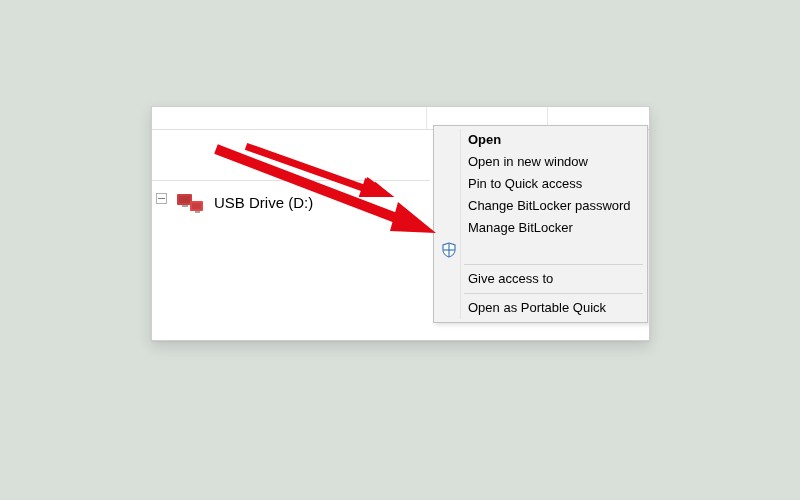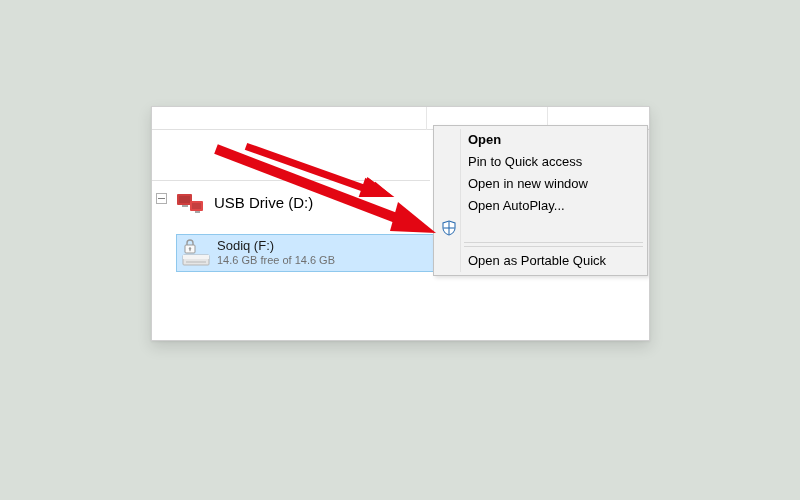--- a/index.html
+++ b/index.html
@@ -116,62 +116,48 @@
         <rect x="3" y="5" width="11" height="7" fill="#b73838"></rect>
         <rect x="6" y="14" width="6" height="2" fill="#a5a5a5"></rect>
         <rect x="14" y="10" width="13" height="10" rx="1" fill="#e14848"></rect>
         <rect x="16" y="12" width="9" height="6" fill="#c53f3f"></rect>
         <rect x="19" y="20" width="5" height="2" fill="#a5a5a5"></rect>
       </svg>
     </span>
     <span class="label">USB Drive (D:)</span>
   </div>
 
-  <div class="drive-f">
-    <span class="icons">
-      <svg width="32" height="30" viewBox="0 0 32 30">
-        <rect x="2" y="16" width="26" height="10" rx="1" fill="#e6e6e6" stroke="#b5b5b5"></rect>
-        <rect x="2" y="16" width="26" height="4" fill="#f4f4f4"></rect>
-        <rect x="5" y="22" width="20" height="2" fill="#cfcfcf"></rect>
-
-        <rect x="4" y="6" width="10" height="8" rx="1" fill="#fafafa" stroke="#999"></rect>
-        <path d="M6 6 v-2 a3 3 0 0 1 6 0 v2" fill="none" stroke="#999" stroke-width="1.4"></path>
-        <circle cx="9" cy="9.5" r="1.2" fill="#9a9a9a"></circle>
-        <rect x="8.4" y="10" width="1.2" height="2.2" fill="#9a9a9a"></rect>
-      </svg>
-    </span>
-    <span class="label">Sodiq (F:)</span>
-    <span class="sub">14.6 GB free of 14.6 GB</span>
-  </div>
 
   <div class="ctxmenu">
     <div class="ctx-gutter"></div>
 
     <div class="mi bold"><span>Open</span></div>
 
+    <div class="mi"><span>Open in new window</span></div>
+
     <div class="mi"><span>Pin to Quick access</span></div>
 
-    <div class="mi"><span>Open in new window</span></div>
+    <div class="mi"><span>Change BitLocker password</span></div>
 
+    <div class="mi"><span>Manage BitLocker</span></div>
 
-
-    <div class="mi"><span>Open AutoPlay...</span></div>
 
     <div class="mi">
       <span class="glyph">
         <svg width="16" height="16" viewBox="0 0 16 16">
           <path d="M8 1 L14 3 V8 C14 11 11.5 14 8 15 C4.5 14 2 11 2 8 V3 Z" fill="#fff" stroke="#2f6fb2" stroke-width="1.1"></path>
           <line x1="8" y1="1.5" x2="8" y2="14.4" stroke="#2f6fb2" stroke-width="1.1"></line>
           <line x1="2.4" y1="8" x2="13.6" y2="8" stroke="#2f6fb2" stroke-width="1.1"></line>
         </svg>
       </span>
     </div>
 
     <div class="sep"></div>
 
+    <div class="mi"><span>Give access to</span></div>
 
     <div class="sep"></div>
 
     <div class="mi"><span>Open as Portable Quick</span></div>
   </div>
 
 </div>
 
 <svg class="arrow" width="240" height="90" viewBox="0 0 240 90">
   <defs></defs>

